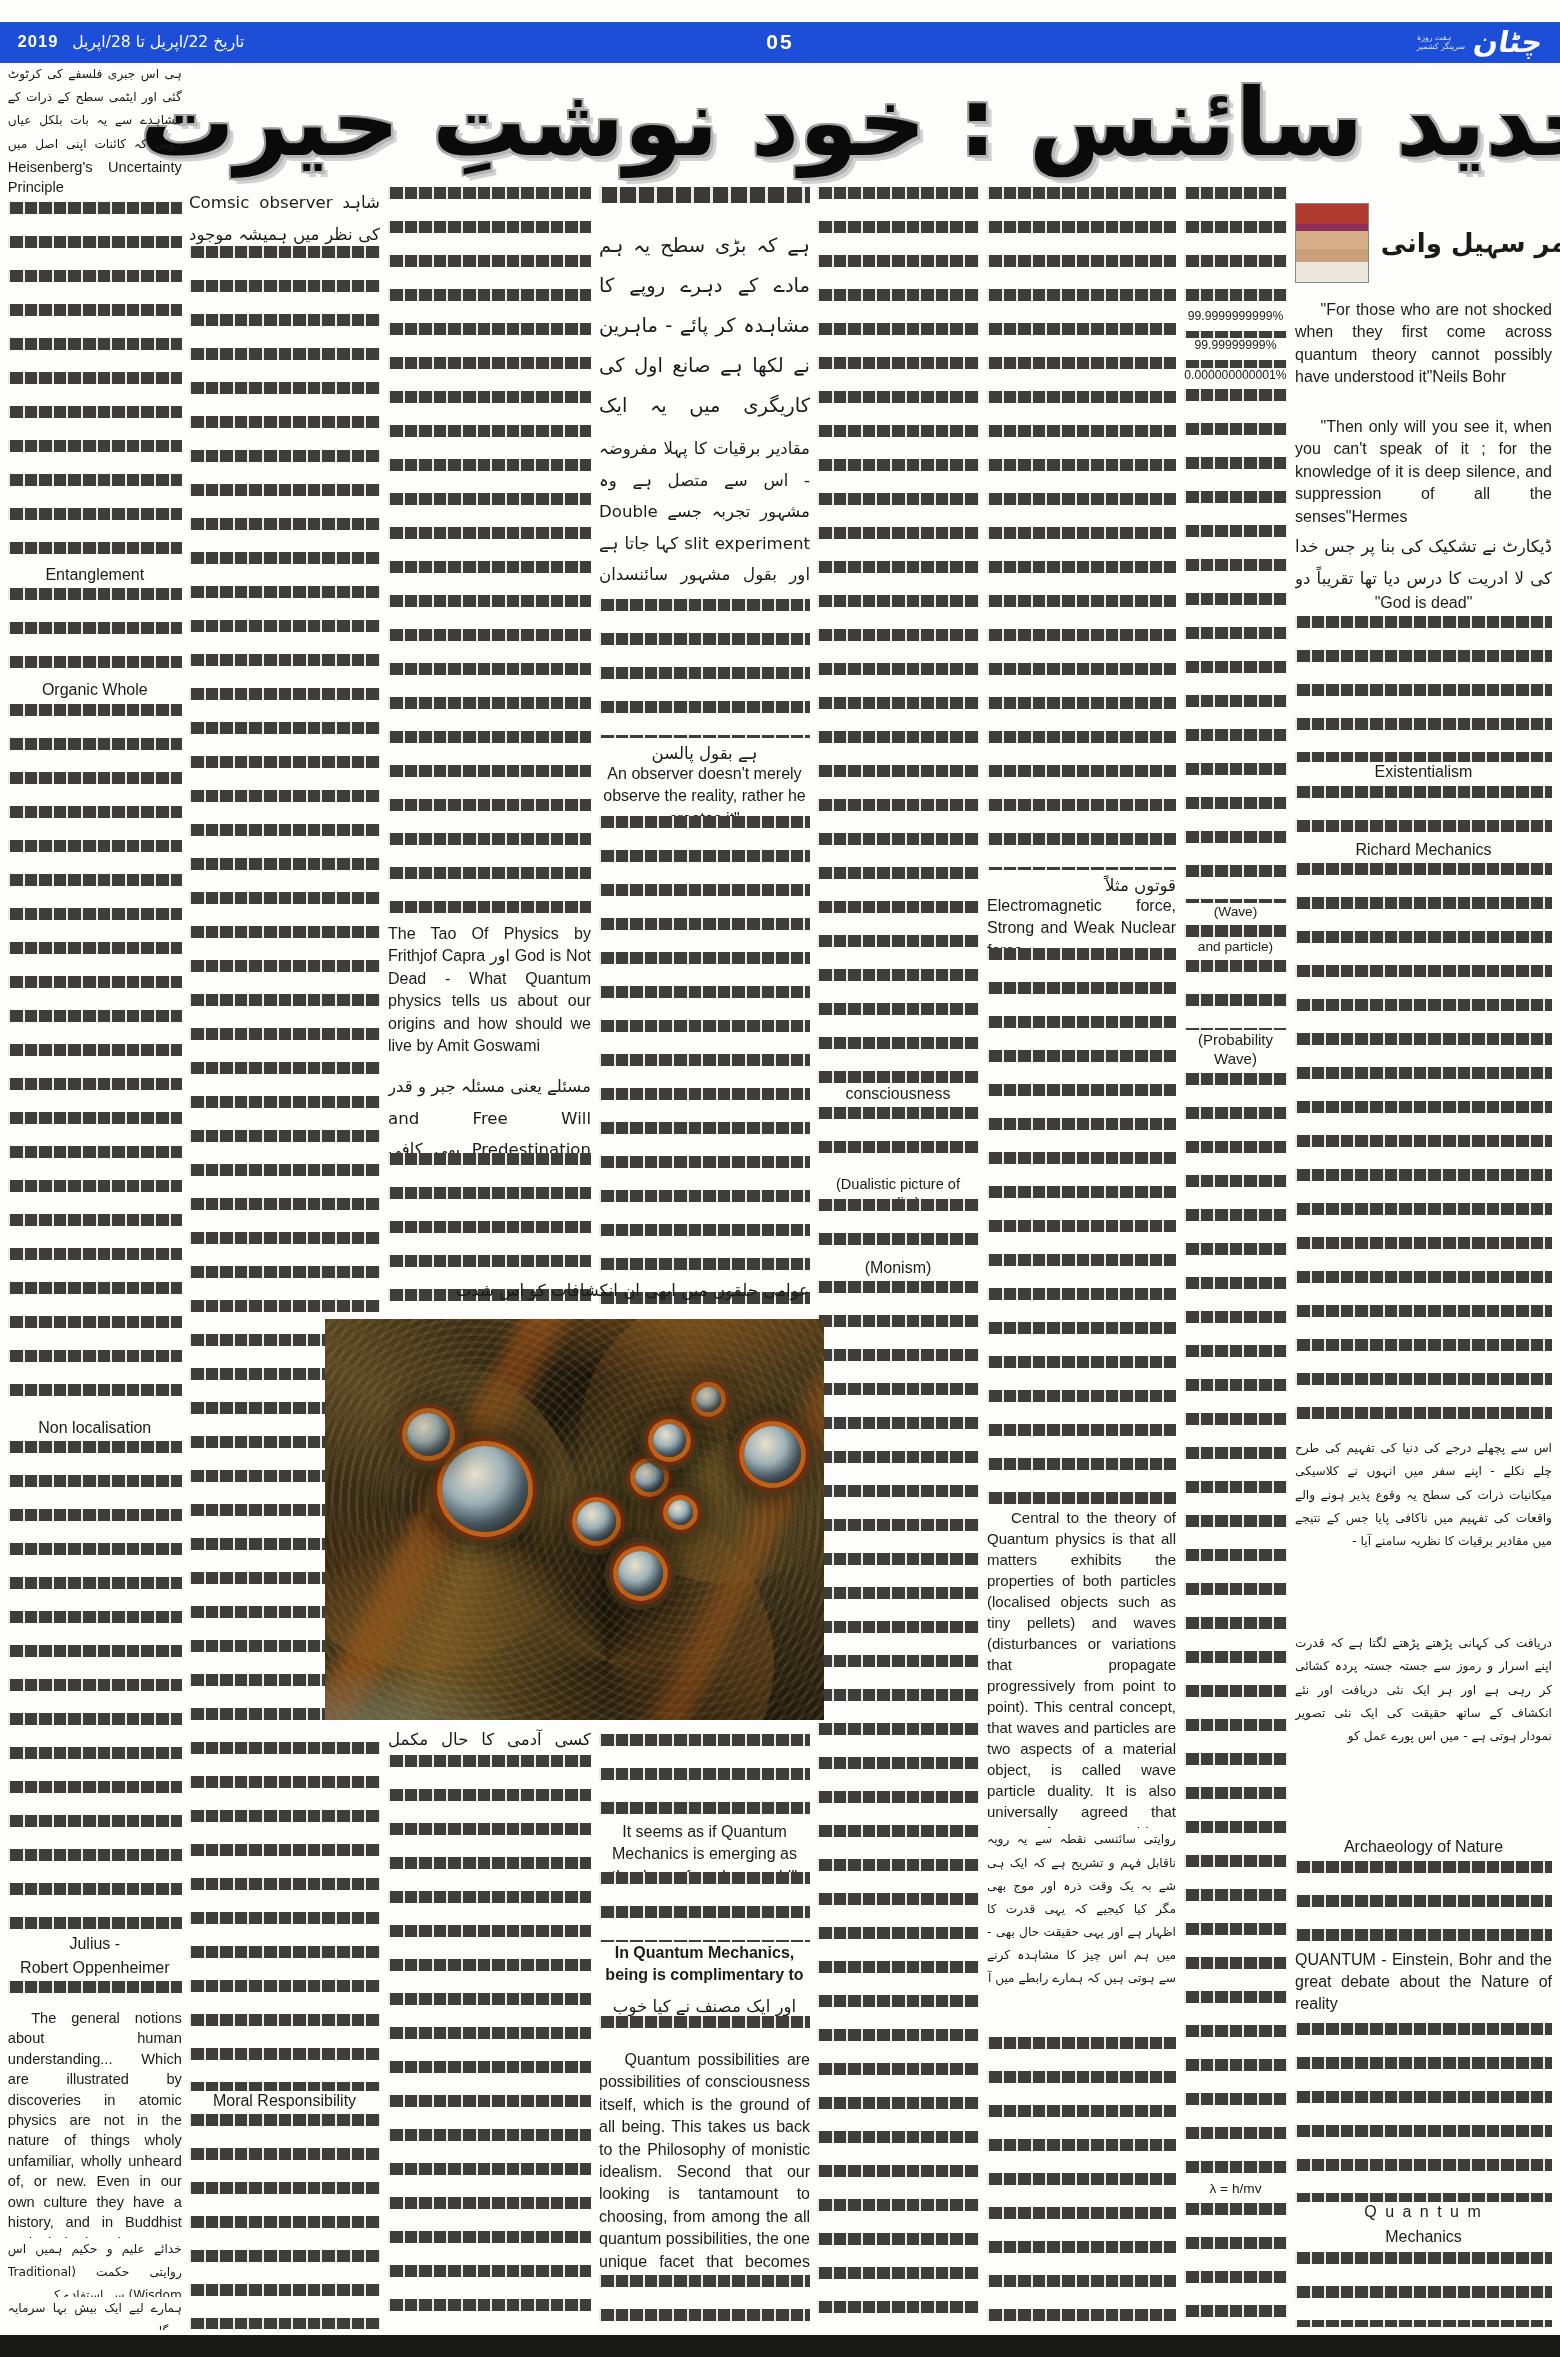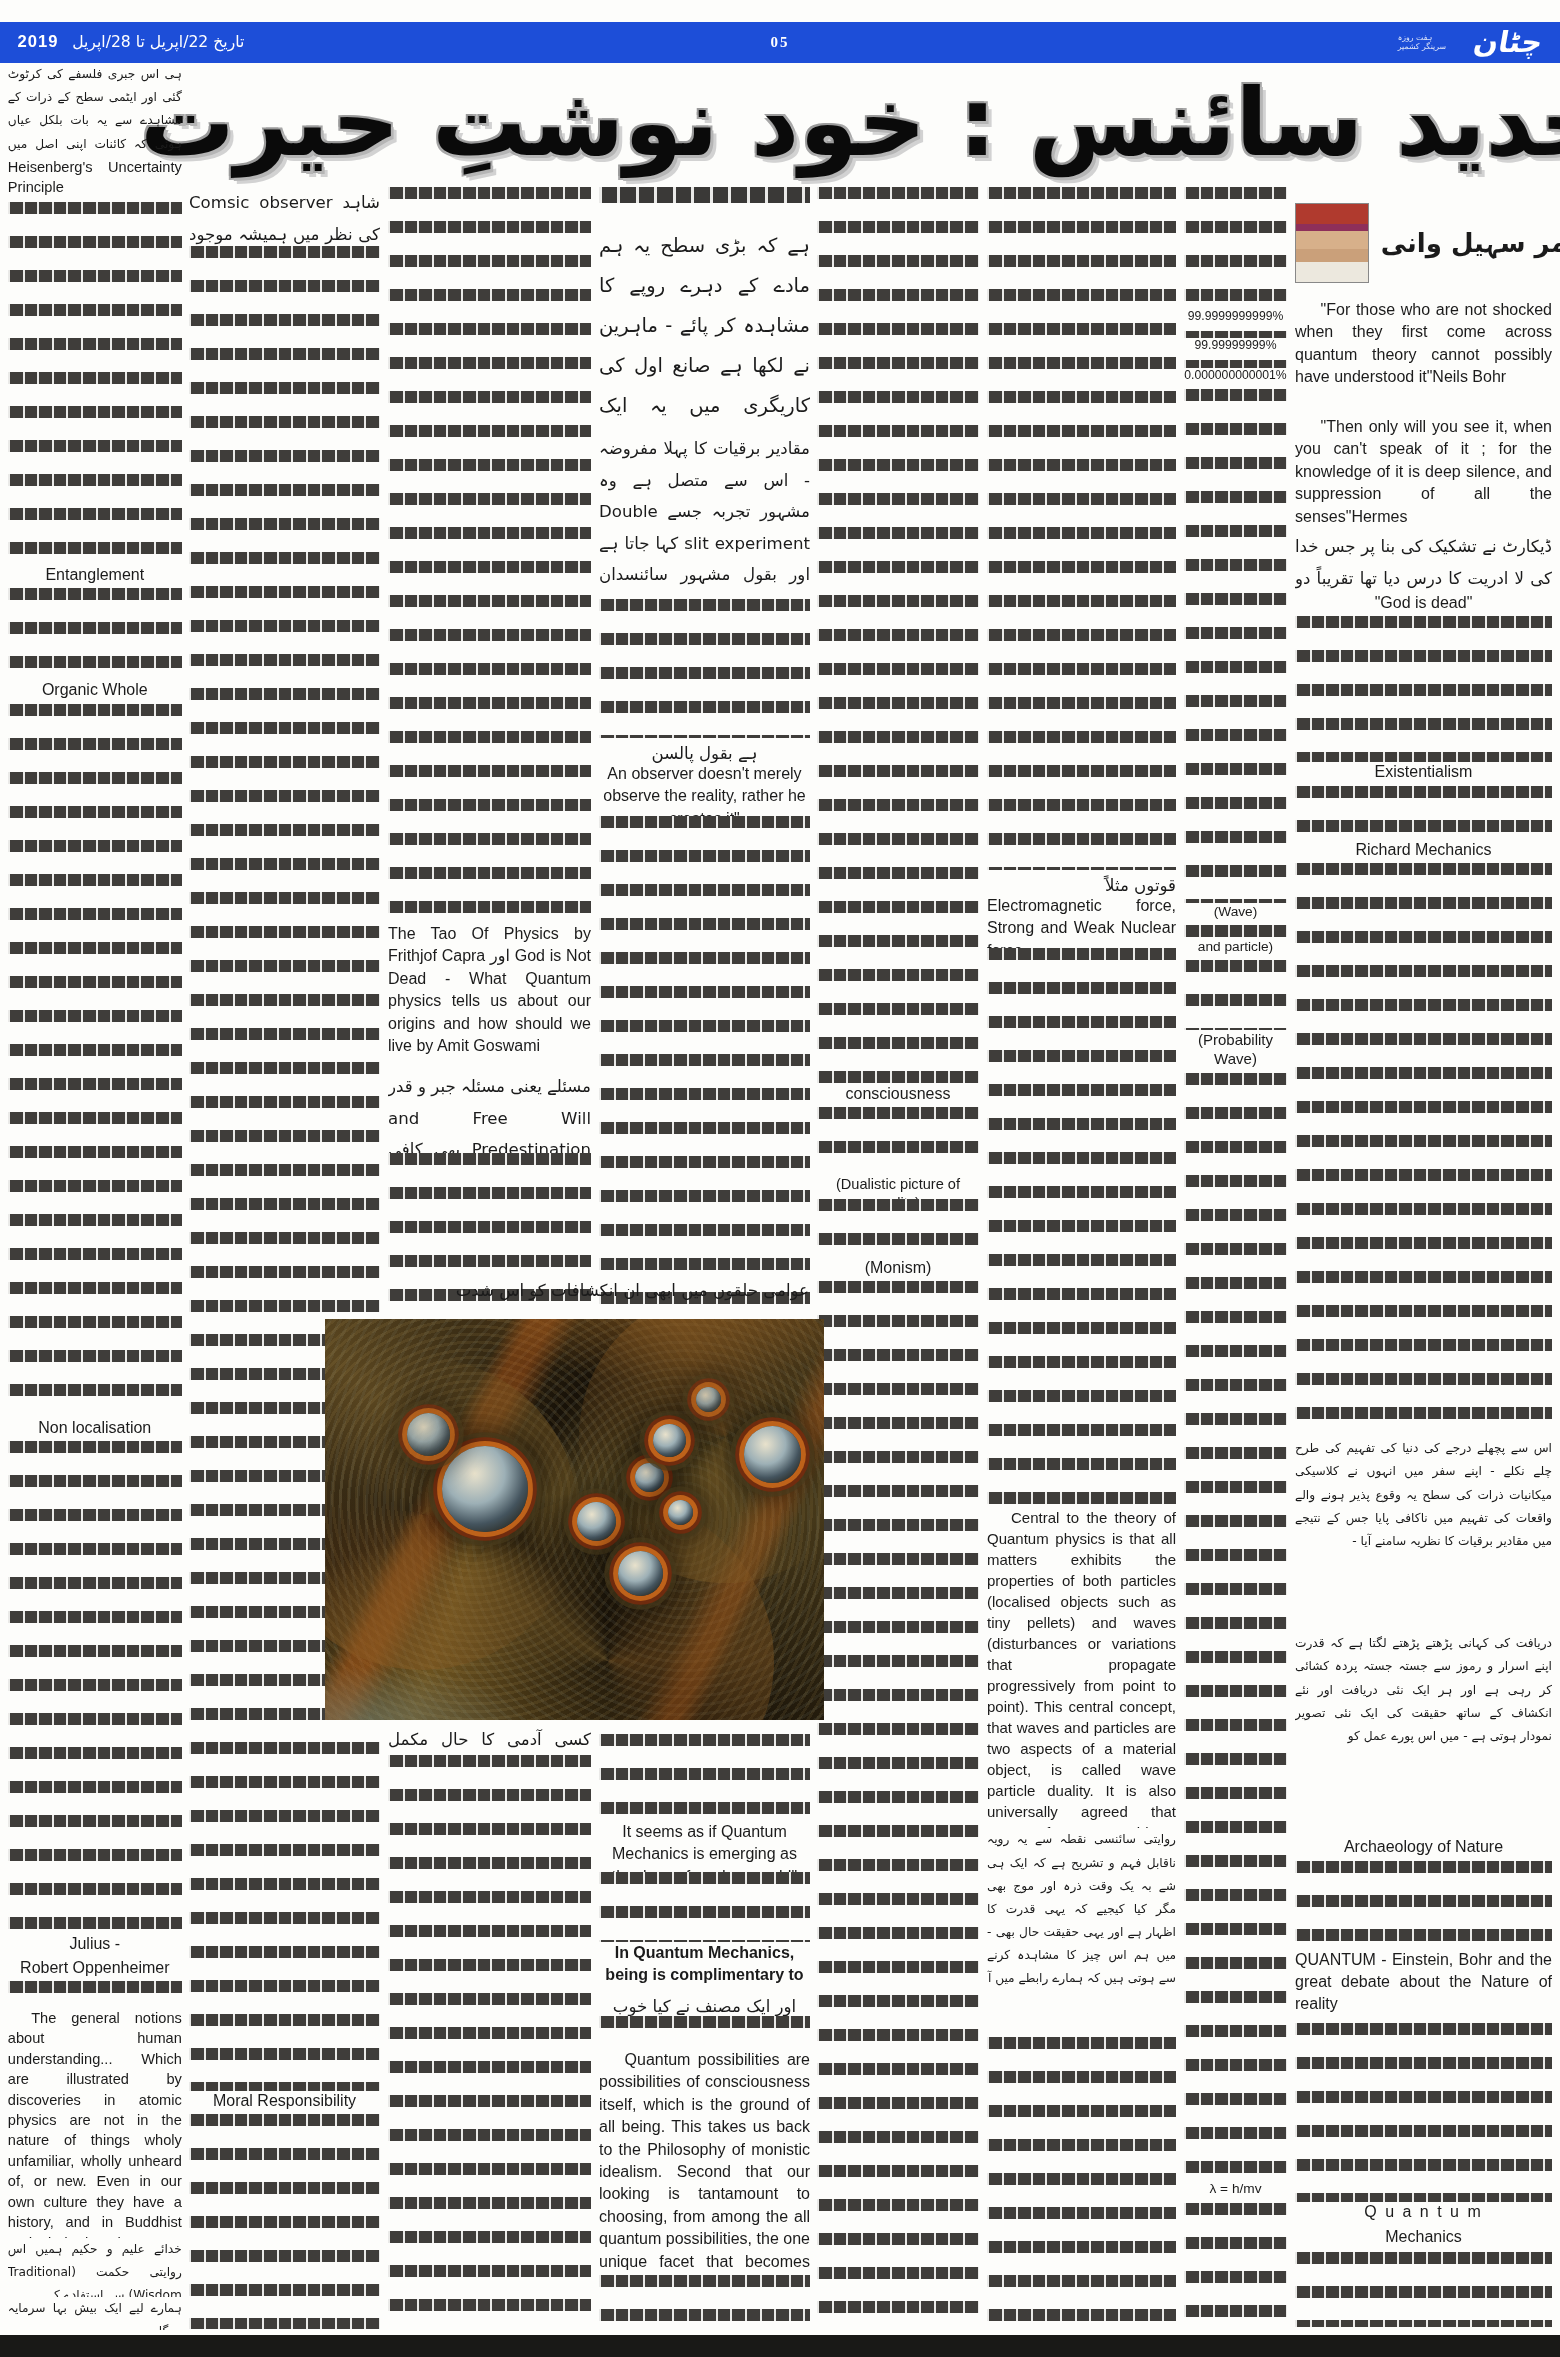--- a/index.html
+++ b/index.html
@@ -4,22 +4,22 @@
 <style>
   html,body{margin:0;padding:0;background:#e8e8e8;}
   .page{position:relative;width:1560px;height:2357px;background:#fdfdfb;overflow:hidden;
         font-family:"Liberation Sans",sans-serif;color:#1b1b1b;}
   
   .header-bar{position:absolute;left:0;top:21.5px;width:1560px;height:41px;background:#1d4ed8;
               display:flex;align-items:center;justify-content:space-between;padding:0 17.6px;box-sizing:border-box;}
   .hdr-left{display:flex;align-items:center;gap:13.7px;color:#fff;}
   .hdr-year{font-size:16.6px;font-weight:bold;letter-spacing:1px;}
   .hdr-date{font-family:"DejaVu Sans",sans-serif;font-size:15.6px;direction:rtl;}
-  .hdr-page{position:absolute;left:50%;transform:translateX(-50%);color:#fff;font-size:15px;font-weight:bold;letter-spacing:2px;font-family:Liberation Serif, serif;}
-  .masthead{display:flex;align-items:center;gap:28px;color:#fff;}
+  .hdr-page{position:absolute;left:50%;transform:translateX(-50%);color:#fff;font-size:21px;font-weight:bold;letter-spacing:2px;}
+  .masthead{display:flex;align-items:center;gap:9px;color:#fff;}
   .masthead .subs{display:flex;flex-direction:column;align-items:flex-end;font-family:"DejaVu Sans",sans-serif;font-size:7.8px;opacity:.85;direction:rtl;}
   .logo-script{font-family:"DejaVu Sans",sans-serif;font-weight:bold;font-size:29px;transform:skewX(-10deg);direction:rtl;}
   
   .headline{position:absolute;left:195px;top:60px;width:1358px;height:125px;display:flex;align-items:center;justify-content:center;direction:rtl;}
   .headline-text{font-family:"DejaVu Sans",sans-serif;font-weight:bold;font-size:94px;line-height:1;color:#0a0a0a;
                  text-shadow:2.9px 2.9px 0 #b5b5b5,-2px -2px 0 #9a9a9a,2px -2px 0 #a7a7a7,-2px 2px 0 #a7a7a7,5.9px 5.9px 0 #d2d2d2;
                  white-space:nowrap;}
   
   .col{position:absolute;display:flex;flex-direction:column;}
   .sim{width:100%;flex:0 0 auto;opacity:.92;

